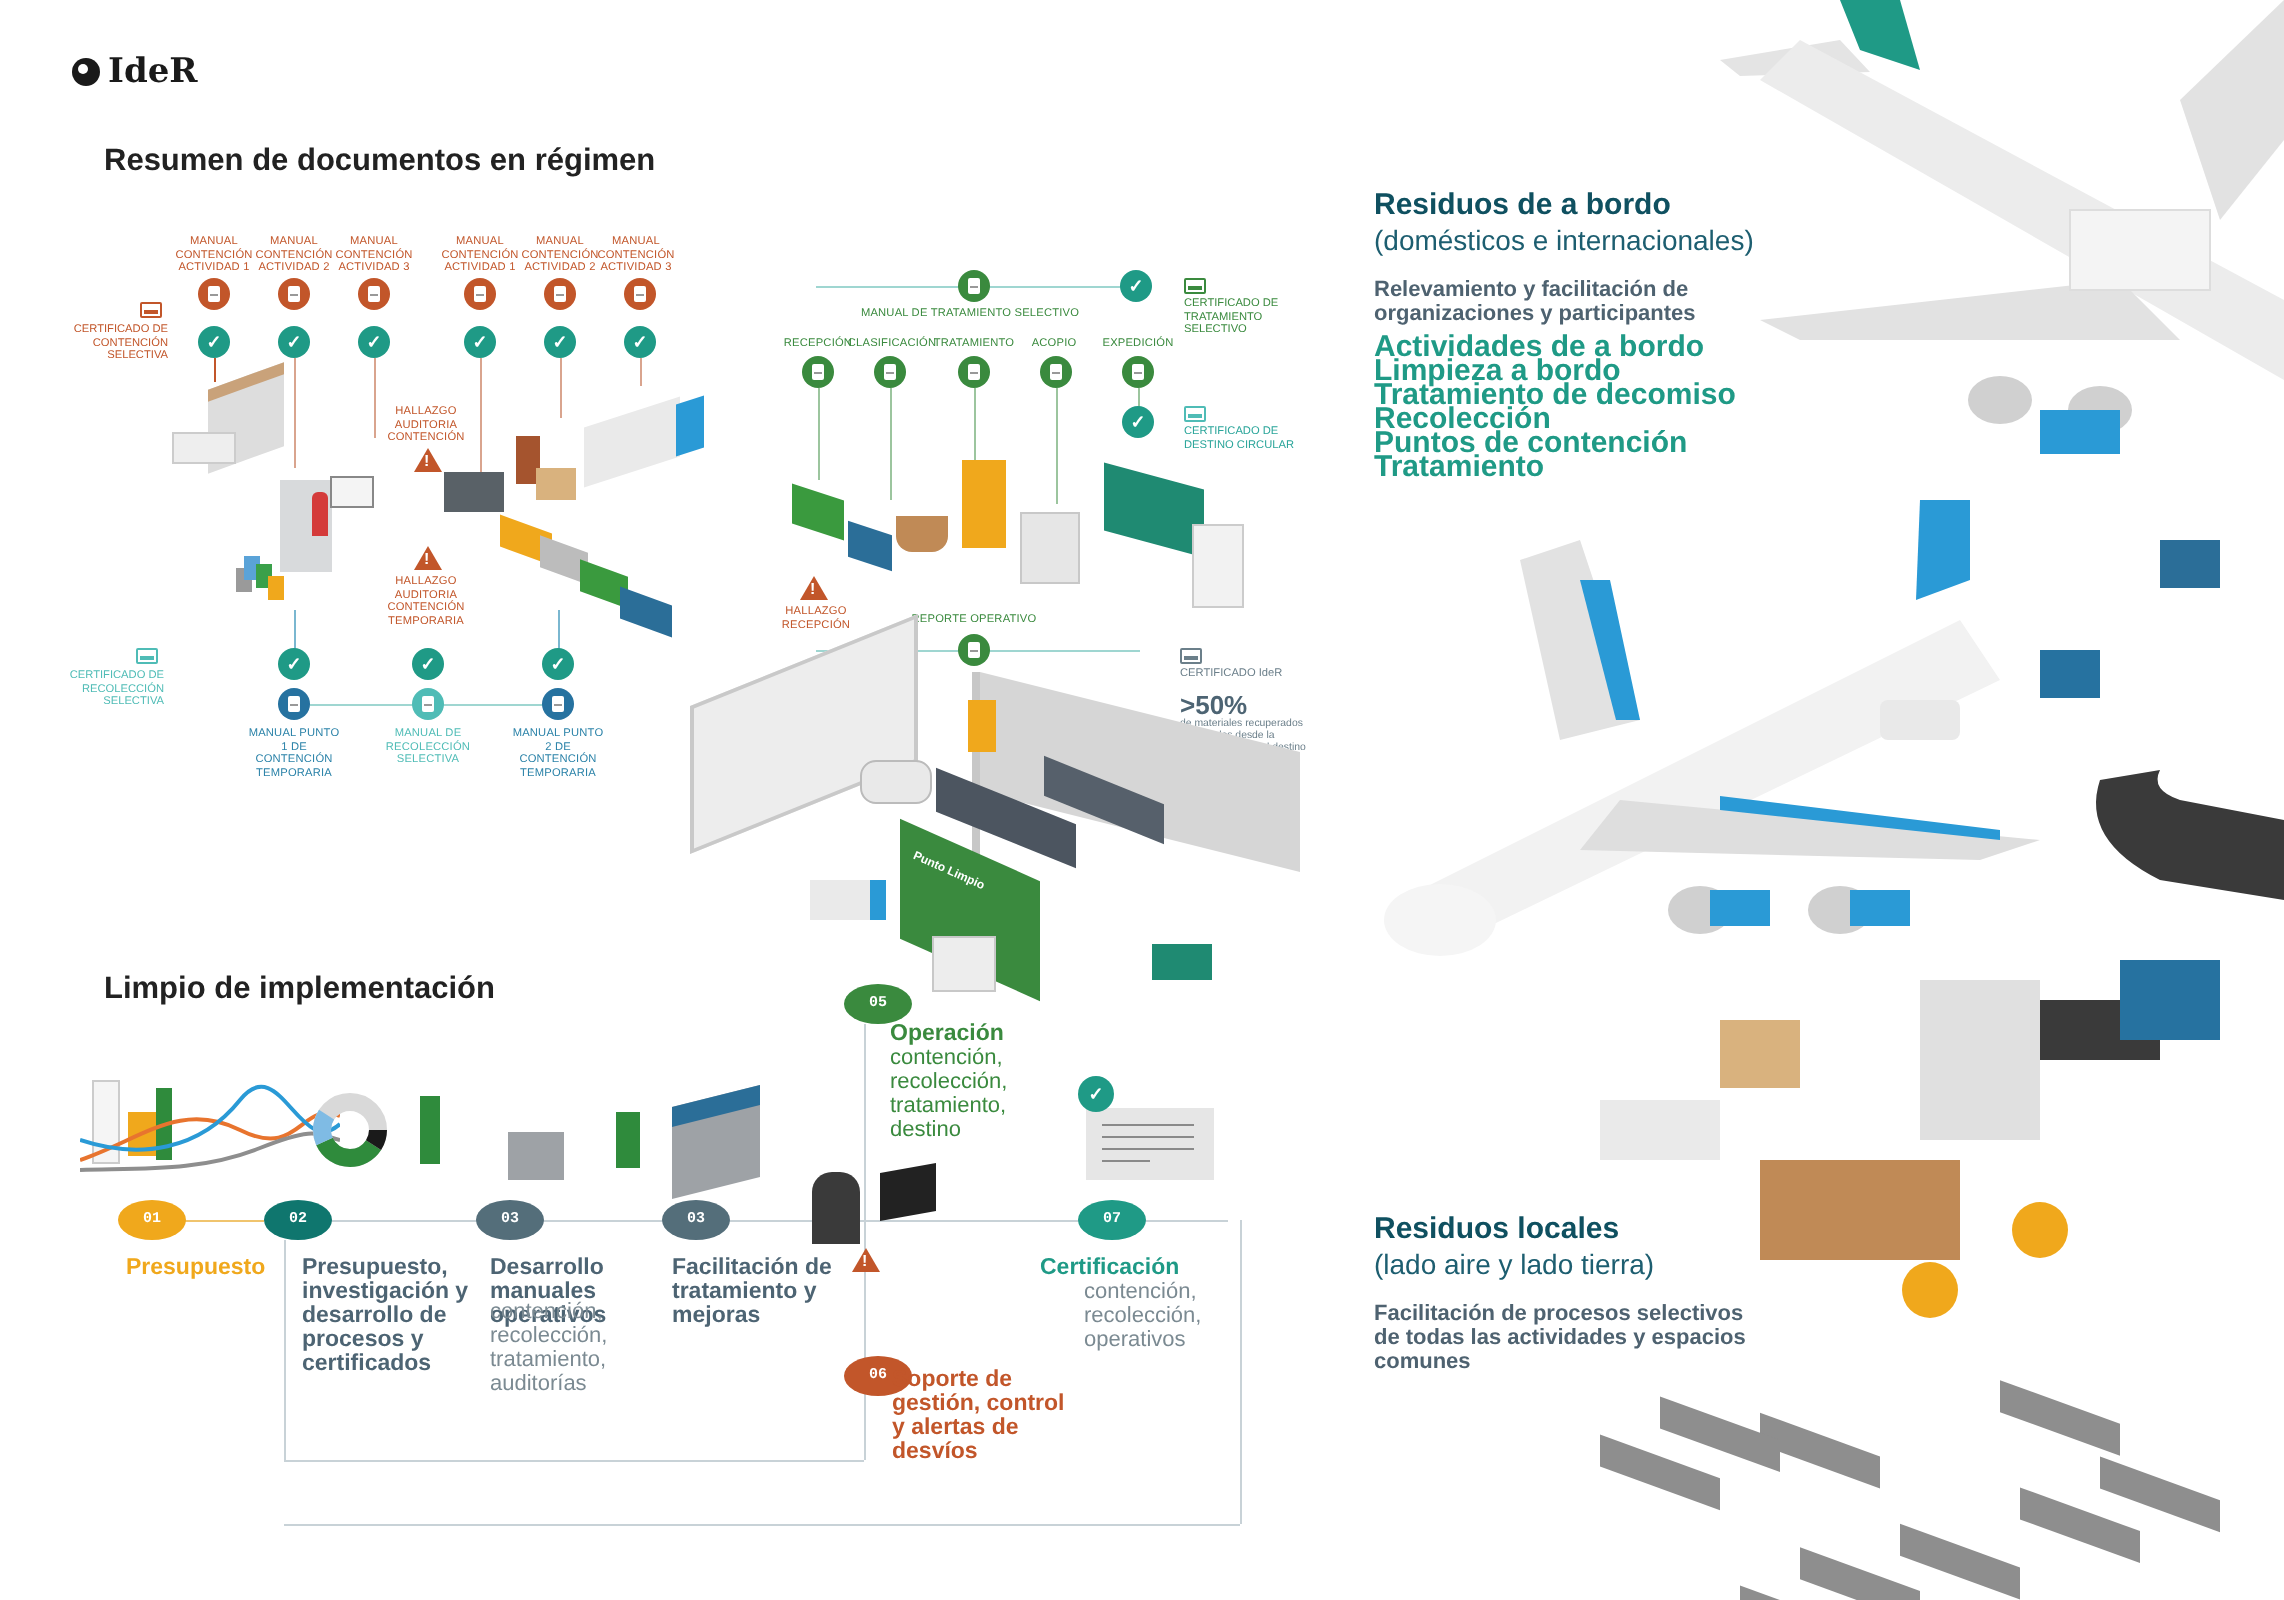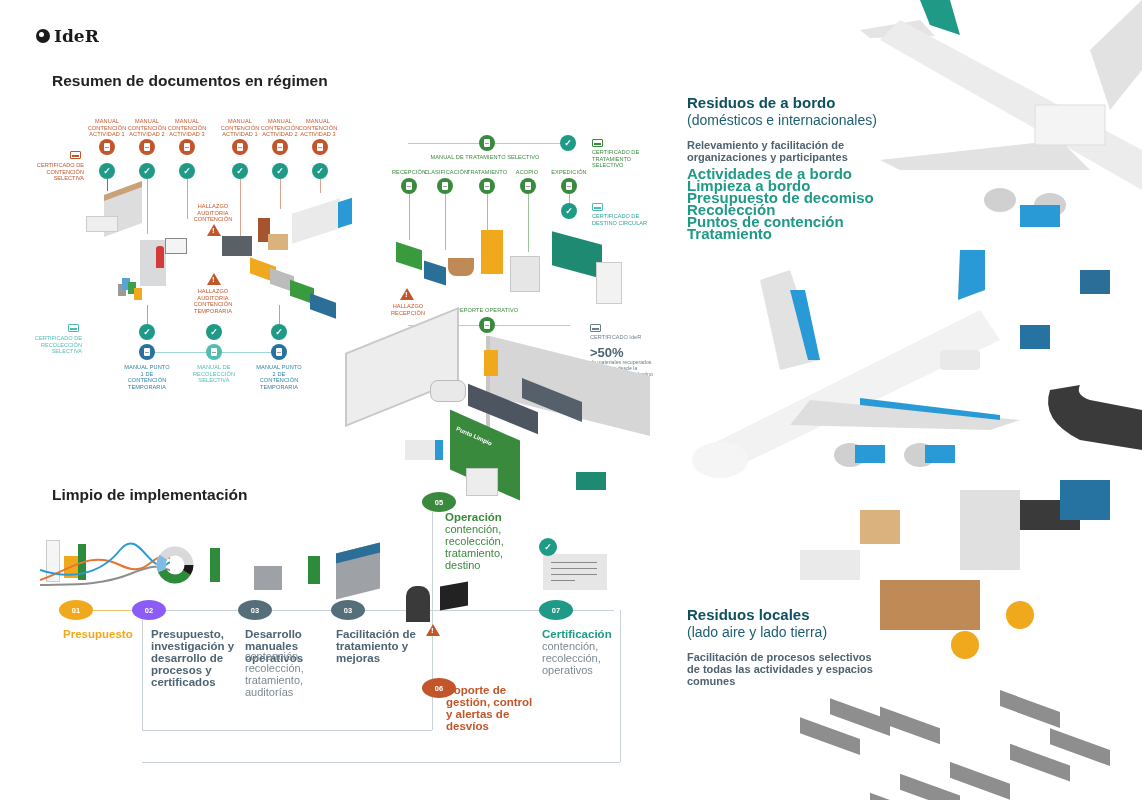--- a/index.html
+++ b/index.html
@@ -22,21 +22,21 @@
   .bg-lbl{background:#4fbcb6;}
   .bg-gr{background:#3a8a3e;}
   .doc{width:6px;height:8px;background:#fff;border-radius:1px;position:relative;}
   .doc:after{content:"";position:absolute;left:1px;right:1px;top:4px;height:1px;background:#999;}
   .vline{position:absolute;width:1px;}
   .hline{position:absolute;height:1px;}
   .warn{width:0;height:0;border-left:7px solid transparent;border-right:7px solid transparent;border-bottom:12px solid #c2562a;position:relative;}
   .warn:after{content:"!";position:absolute;left:-2px;top:2px;color:#fff;font-size:8px;font-weight:bold;}
   .cert-icon{width:11px;height:8px;border:1.5px solid;border-radius:1px;box-sizing:border-box;position:relative;}
   .cert-icon:after{content:"";position:absolute;left:1px;right:1px;bottom:1px;height:2px;background:currentColor;}
-  .step-num{width:34px;height:20px;border-radius:50%;color:#fff;font-size:7.5px;font-weight:bold;display:flex;align-items:center;justify-content:center;}
+  .step-num{width:34px;height:20px;border-radius:50%;color:#fff;font-size:7.5px;font-weight:bold;display:flex;align-items:center;justify-content:center;font-family:Liberation Mono, monospace;}
   .step-title{font-weight:bold;font-size:11.5px;line-height:12px;}
   .step-sub{font-size:11px;line-height:12px;color:#7b8a92;}
   .slate{color:#4d6473;}
   .panel-title{font-weight:bold;font-size:15px;color:#0f5060;}
   .panel-sub{font-size:14px;color:#1d5e70;font-weight:normal;}
   .panel-desc{font-weight:bold;font-size:11px;line-height:12px;color:#4e6270;}
   .panel-list{font-weight:bold;font-size:15px;line-height:12px;color:#1f9a86;}
   .box{position:absolute;}
 </style>
 </head>
@@ -255,36 +255,36 @@
 
 <div class="hline" style="left:70px;top:610px;width:62px;background:#f0c46e;"></div>
 <div class="hline" style="left:152px;top:610px;width:462px;background:#c8d2d7;"></div>
 <div class="vline" style="left:142px;top:620px;height:110px;background:#c8d2d7;"></div>
 <div class="hline" style="left:142px;top:730px;width:290px;background:#c8d2d7;"></div>
 <div class="vline" style="left:432px;top:512px;height:218px;background:#c8d2d7;"></div>
 <div class="hline" style="left:142px;top:762px;width:478px;background:#c8d2d7;"></div>
 <div class="vline" style="left:620px;top:610px;height:152px;background:#c8d2d7;"></div>
 
 <div class="abs step-num" style="left:59px;top:600px;background:#f0a81c;">01</div>
-<div class="abs step-num" style="left:132px;top:600px;background:#8b5cf6;">02</div>
+<div class="abs step-num" style="left:132px;top:600px;background:#0f766e;">02</div>
 <div class="abs step-num" style="left:238px;top:600px;background:#546e7a;">03</div>
 <div class="abs step-num" style="left:331px;top:600px;background:#546e7a;">03</div>
 <div class="abs step-num" style="left:422px;top:492px;background:#3a8a3e;">05</div>
 <div class="abs step-num" style="left:422px;top:678px;background:#c2562a;">06</div>
 <div class="abs step-num" style="left:539px;top:600px;background:#1f9a86;">07</div>
 
 <div class="abs step-title" style="left:63px;top:628px;color:#f0a81c;">Presupuesto</div>
 <div class="abs step-title slate" style="left:151px;top:628px;width:85px;">Presupuesto, investigación y desarrollo de procesos y certificados</div>
 <div class="abs step-title slate" style="left:245px;top:628px;width:70px;">Desarrollo manuales operativos</div>
 <div class="abs step-sub" style="left:245px;top:650px;width:68px;">contención, recolección, tratamiento, auditorías</div>
 <div class="abs step-title slate" style="left:336px;top:628px;width:80px;">Facilitación de tratamiento y mejoras</div>
 <div class="abs step-title" style="left:445px;top:511px;color:#3a8a3e;">Operación</div>
 <div class="abs step-sub" style="left:445px;top:523px;width:70px;color:#3a8a3e;">contención, recolección, tratamiento, destino</div>
 <div class="abs step-title" style="left:446px;top:684px;width:90px;color:#c2562a;">Soporte de gestión, control y alertas de desvíos</div>
-<div class="abs step-title" style="left:542px;top:628px;color:#1f9a86;">Certificación</div>
+<div class="abs step-title" style="left:520px;top:628px;color:#1f9a86;">Certificación</div>
 <div class="abs step-sub" style="left:542px;top:640px;width:70px;">contención, recolección, operativos</div>
 
 <div class="box" style="left:406px;top:586px;width:24px;height:36px;background:#3a3a3a;border-radius:10px 10px 0 0;"></div>
 <div class="box" style="left:440px;top:584px;width:28px;height:24px;background:#222;transform:skewY(-10deg);"></div>
 <div class="abs" style="left:426px;top:624px;">
     <div class="warn"></div>
   </div>
 
 <div class="box" style="left:543px;top:554px;width:64px;height:36px;background:#e6e6e6;">
   <div style="position:absolute;left:8px;top:8px;width:46px;height:1px;background:#8a8a8a;"></div>
@@ -293,21 +293,21 @@
   <div style="position:absolute;left:8px;top:26px;width:24px;height:1px;background:#8a8a8a;"></div>
 </div>
 <div class="abs circ bg-tl" style="left:539px;top:538px;width:18px;height:18px;">✓</div>
 
 <div class="abs panel-title" style="left:687px;top:94px;">Residuos de a bordo</div>
 <div class="abs panel-sub" style="left:687px;top:112px;">(domésticos e internacionales)</div>
 <div class="abs panel-desc" style="left:687px;top:139px;width:190px;">Relevamiento y facilitación de organizaciones y participantes</div>
 <div class="abs" style="left:687px;top:168px;">
   <div class="panel-list">Actividades de a bordo</div>
   <div class="panel-list">Limpieza a bordo</div>
-  <div class="panel-list">Presupuesto de decomiso</div>
+  <div class="panel-list">Tratamiento de decomiso</div>
   <div class="panel-list">Recolección</div>
   <div class="panel-list">Puntos de contención</div>
   <div class="panel-list">Tratamiento</div>
 </div>
 
 <svg class="abs" style="left:860px;top:0;" width="282" height="260">
   <polygon points="60,0 90,0 100,35 70,25" fill="#1f9a86"></polygon>
   <polygon points="0,30 60,20 75,36 10,38" fill="#e4e4e4"></polygon>
   <polygon points="40,20 282,150 282,190 20,40" fill="#ececec"></polygon>
   <polygon points="20,160 200,140 230,170 40,170" fill="#e2e2e2"></polygon>

